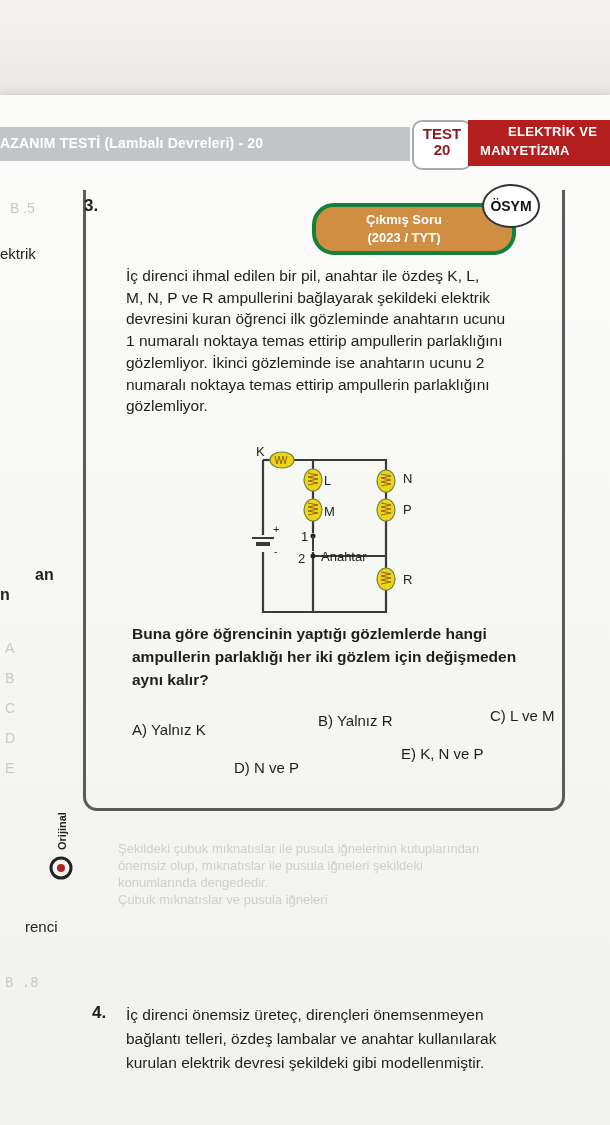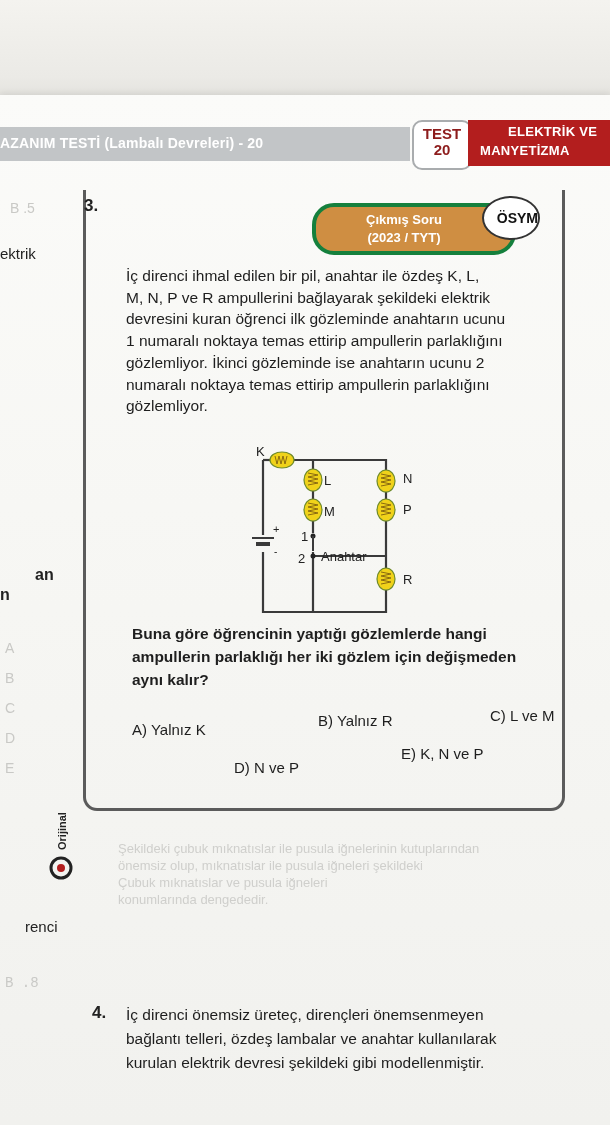--- a/index.html
+++ b/index.html
@@ -48,23 +48,23 @@
   }
   .qnum { position:absolute; left:84px; top:196px; font-size:17px; font-weight:bold; color:#222; }
   .ribbon {
     position:absolute; left:312px; top:203px; width:196px; height:44px;
     background:#cf8e42; border:4px solid #15803d; border-radius:22px;
   }
   .ribbon .r1, .ribbon .r2 { position:absolute; width:160px; text-align:center; color:#fff; font-size:13px; left:8px; }
   .ribbon .r1 { top:5px; font-weight:bold; }
   .ribbon .r2 { top:23px; font-weight:bold; }
   .osym {
-    position:absolute; left:482px; top:196px; width:54px; height:40px;
+    position:absolute; left:482px; top:184px; width:54px; height:40px;
     background:#fff; border:2px solid #333; border-radius:50%;
-    font-size:14px; font-weight:bold; color:#111; text-align:right; line-height:40px;
+    font-size:14px; font-weight:bold; color:#111; text-align:center; line-height:40px;
   }
   .qtext {
     position:absolute; left:126px; top:265px; width:410px;
     font-size:15.5px; line-height:21.7px; color:#1e1e1e;
   }
   .qtext p { margin:0; }
   .question2 {
     position:absolute; left:132px; top:622px; width:420px;
     font-size:15.5px; line-height:23px; color:#1e1e1e; font-weight:bold;
   }
@@ -201,22 +201,22 @@
 
 <span class="opt" style="left:132px;top:721px;">A) Yalnız K</span>
 <span class="opt" style="left:318px;top:712px;">B) Yalnız R</span>
 <span class="opt" style="left:490px;top:707px;">C) L ve M</span>
 <span class="opt" style="left:234px;top:759px;">D) N ve P</span>
 <span class="opt" style="left:401px;top:745px;">E) K, N ve P</span>
 
 <div class="ghost" style="left:118px;top:840px;">
   <div>Şekildeki çubuk mıknatıslar ile pusula iğnelerinin kutuplarından</div>
   <div>önemsiz olup, mıknatıslar ile pusula iğneleri şekildeki</div>
+  <div>konumlarında dengededir.</div>
   <div>Çubuk mıknatıslar ve pusula iğneleri</div>
-  <div>konumlarında dengededir.</div>
 </div>
 
 <span class="q4num">4.</span>
 <div class="q4text">
   <p>İç direnci önemsiz üreteç, dirençleri önemsenmeyen</p>
   <p>bağlantı telleri, özdeş lambalar ve anahtar kullanılarak</p>
   <p>kurulan elektrik devresi şekildeki gibi modellenmiştir.</p>
 </div>
 
 </body></html>

